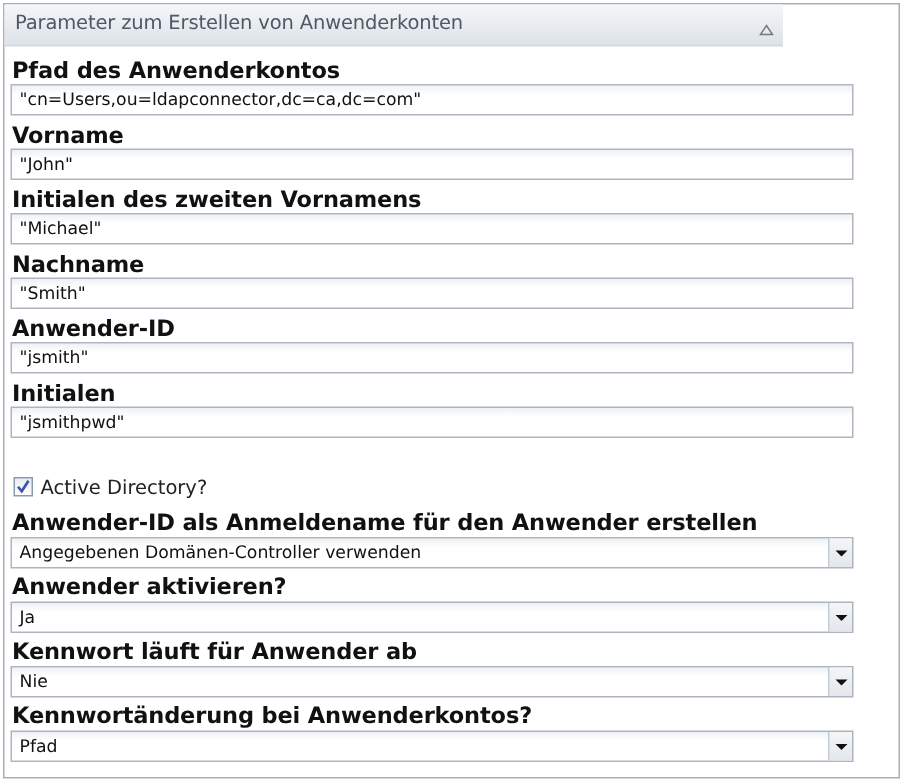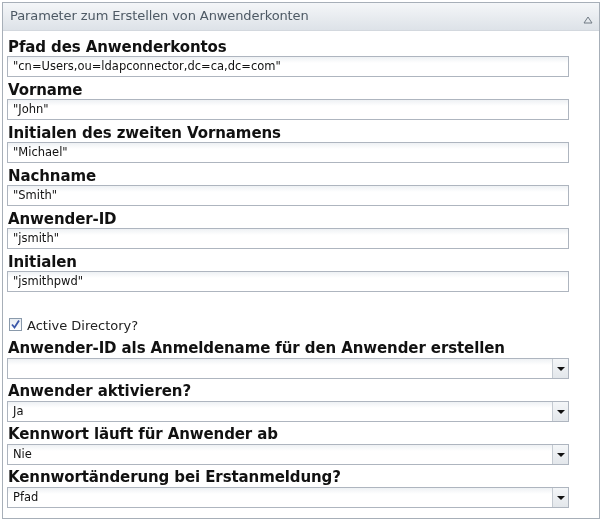--- a/index.html
+++ b/index.html
@@ -1,20 +1,20 @@
 <!DOCTYPE html>
 <html><head>
 <meta charset="utf-8">
 <style>
   html, body { margin:0; padding:0; background:#ffffff; }
   body { width:604px; height:522px; position:relative; overflow:hidden;
          font-family:"DejaVu Sans", "Liberation Sans", sans-serif; }
   .panel { position:absolute; left:2px; top:2px; width:596px; height:515px;
            border:1px solid #a7afb8; background:#ffffff; }
-  .header { position:absolute; left:0; top:0; width:596px; height:27px;
+  .header { position:absolute; left:0; top:0; width:519px; height:27px;
             background:linear-gradient(#f4f6f8, #dde2e8);
             border-bottom:1px solid #d3d8de; }
   .header .title { position:absolute; left:7px; top:5px; font-size:13px;
             color:#4d5964; font-family:"DejaVu Sans", sans-serif; letter-spacing:-0.1px; }
   .header .collapse { position:absolute; right:6px; top:7px; width:10px; height:10px; }
   .lbl { position:absolute; left:8px; font-size:15px; font-weight:bold; color:#111;
          white-space:nowrap; letter-spacing:-0.1px; }
   .lbl.it { }
   .inp { position:absolute; left:7px; width:555px; height:19px;
          border:1px solid #aeb5bf; background:linear-gradient(#eef1f4 0px, #ffffff 6px);
@@ -68,20 +68,21 @@
 
 <div class="cb">
   <svg width="11" height="11" viewBox="0 0 11 11">
     <path d="M2 5.5 L4.5 8.5 L9 1.5" fill="none" stroke="#3a56a8" stroke-width="1.8"></path>
   </svg>
 </div>
 <div class="cb-lbl">Active Directory?</div>
 
 <div class="lbl it" style="top:339px">Anwender-ID als Anmeldename für den Anwender erstellen</div>
 <div class="sel" style="top:358px">
+  <span class="val">Angegebenen Domänen-Controller verwenden</span>
   <span class="btn">
       <span class="arrow"></span>
     </span>
 </div>
 
 <div class="lbl it" style="top:382px">Anwender aktivieren?</div>
 <div class="sel" style="top:401px">
   <span class="val">Ja</span>
   <span class="btn">
       <span class="arrow"></span>
@@ -89,19 +90,19 @@
 </div>
 
 <div class="lbl it" style="top:425px">Kennwort läuft für Anwender ab</div>
 <div class="sel" style="top:444px">
   <span class="val">Nie</span>
   <span class="btn">
       <span class="arrow"></span>
     </span>
 </div>
 
-<div class="lbl it" style="top:468px">Kennwortänderung bei Erstanmeldung?</div>
+<div class="lbl it" style="top:468px">Kennwortänderung bei Anwenderkontos?</div>
 <div class="sel" style="top:487px">
   <span class="val">Pfad</span>
   <span class="btn">
       <span class="arrow"></span>
     </span>
 </div>
 
 </body></html>

